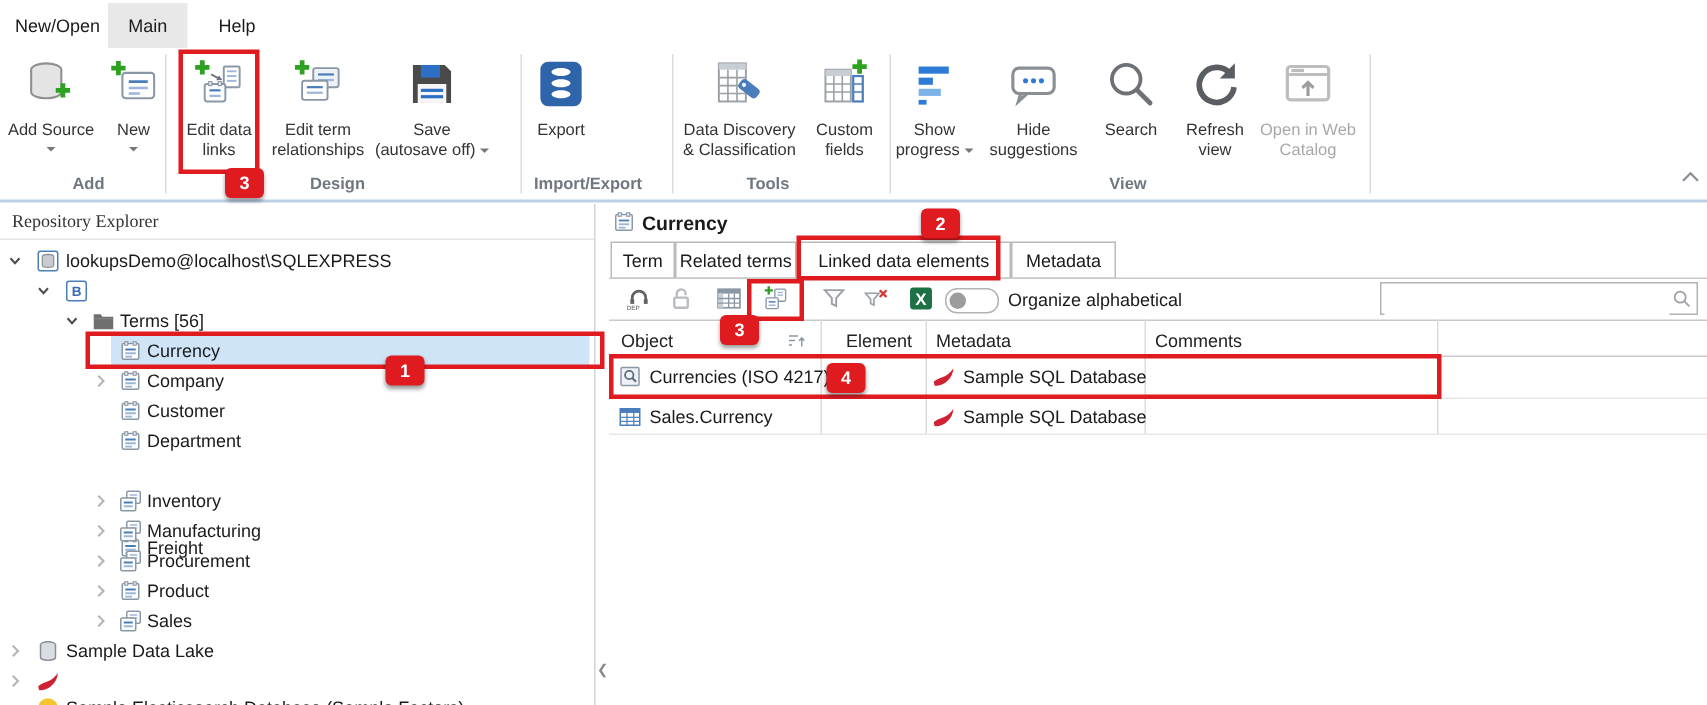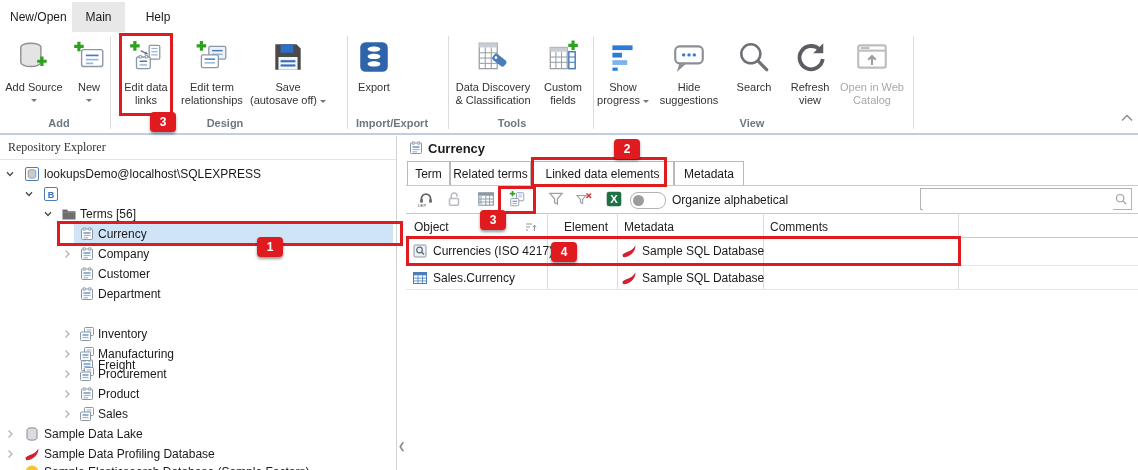--- a/index.html
+++ b/index.html
@@ -489,21 +489,20 @@
             <svg viewBox="0 0 10 10">
               <path d="M3.5 1.5L7 5 3.5 8.5" fill="none" stroke="#b4b4b4" stroke-width="1.4"></path>
             </svg>
           </span>
           <span class="ticon" style="left: 24px;">
             <svg viewBox="0 0 16 16">
               <path d="M1.5 11.5C4 9 8.5 8.5 11 6.5c1.5-1.2 2.5-2.5 3.5-4C14.5 6 13 9 10 11.5 7.5 13.5 4 14.5 2 14z" fill="#cf2233"></path>
               <path d="M3 9.5C5.5 8.5 9 7.5 11.5 5" stroke="#fff" stroke-width=".7" fill="none"></path>
             </svg>
           </span>
-          <span class="tlabel" style="left: 44px;">Sample Data Profiling Database</span>
         </div>
         <div class="tree-row" style="top: 326px;">
           <span class="ticon" style="left: 24px;">
             <svg viewBox="0 0 16 16">
               <circle cx="8" cy="8" r="6.5" fill="#f5c531"></circle>
             </svg>
           </span>
           <span class="tlabel" style="left: 44px;">Sample Elasticsearch Database (Sample Factors)</span>
         </div>
       </div>

